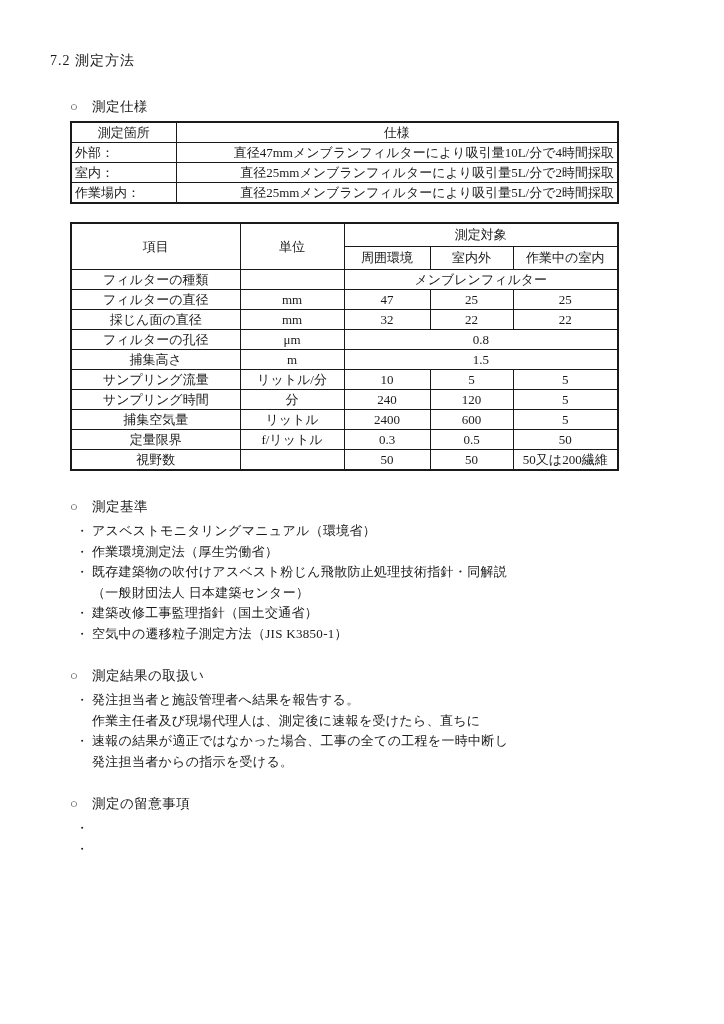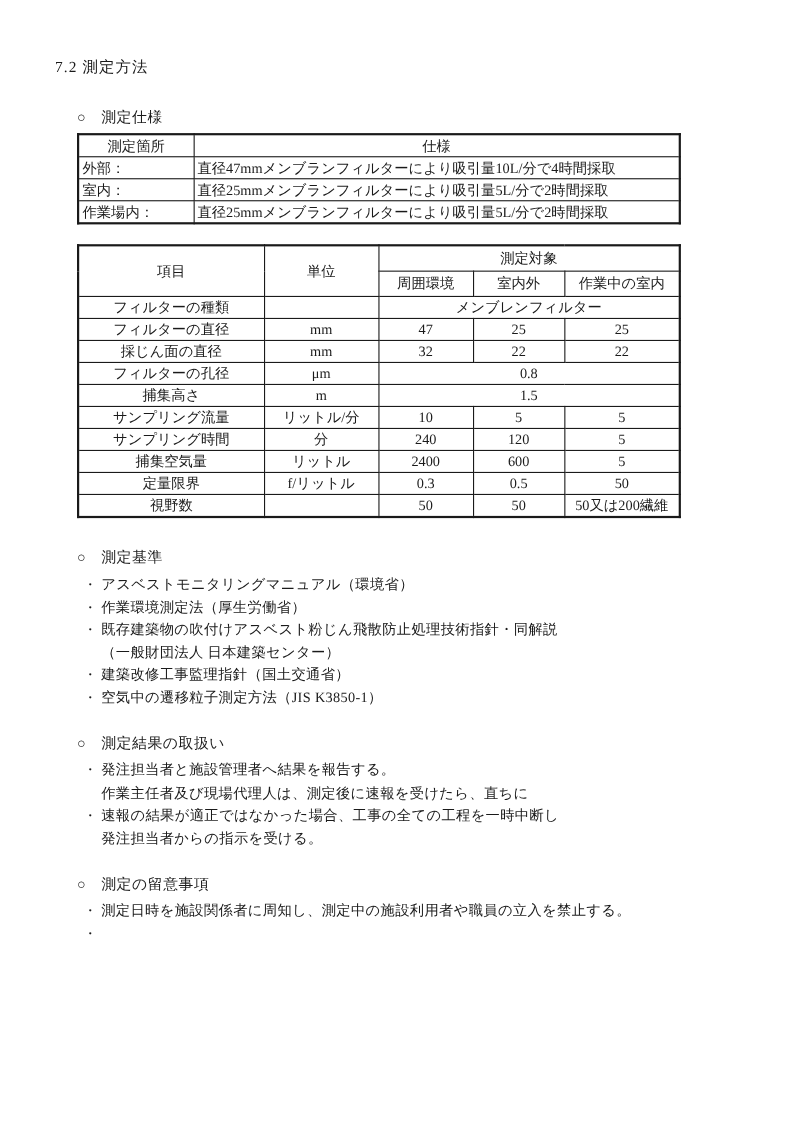--- a/index.html
+++ b/index.html
@@ -32,21 +32,21 @@
   th, td {
     border:1px solid #1a1a1a;
     font-weight:normal;
     padding:0 3px;
     height:19px; line-height:19px;
     overflow:hidden; white-space:nowrap;
     text-align:center;
   }
   .spec-table { width:547px; margin-top:3px; margin-bottom:18px; }
   .spec-table .loc  { text-align:left; padding-right:1px; }
-  .spec-table .spec { text-align:left;  padding-left:3px; }
+  .spec-table .spec { text-align:right;  padding-left:3px; }
 
   .detail-table { width:547px; margin-bottom:27px; }
   .detail-table thead th { height:22px; line-height:22px; }
 
   .section { margin-left:20px; margin-bottom:23px; }
   .blist { }
   .bitem { display:flex; }
   .bmark { display:inline-block; width:22px; text-align:left; padding-left:6px;
            box-sizing:border-box; font-size:12px; line-height:20.5px; }
   .btext { font-size:13px; line-height:20.5px; letter-spacing:0.3px; }
@@ -241,23 +241,20 @@
   </div>
 
   <div class="section">
     <div class="section-head" style="margin-left:0">
       <span class="marker">○</span>
       <span>測定の留意事項</span>
     </div>
     <div class="blist">
       <div class="bitem">
         <span class="bmark">・</span>
-        <div class="btext">
-          <div class="line">測定日時を施設関係者に周知し、測定中の施設利用者や職員の立入を禁止する。</div>
-        </div>
       </div>
       <div class="bitem">
         <span class="bmark">・</span>
       </div>
     </div>
   </div>
 
 </div>
 
 </body></html>

